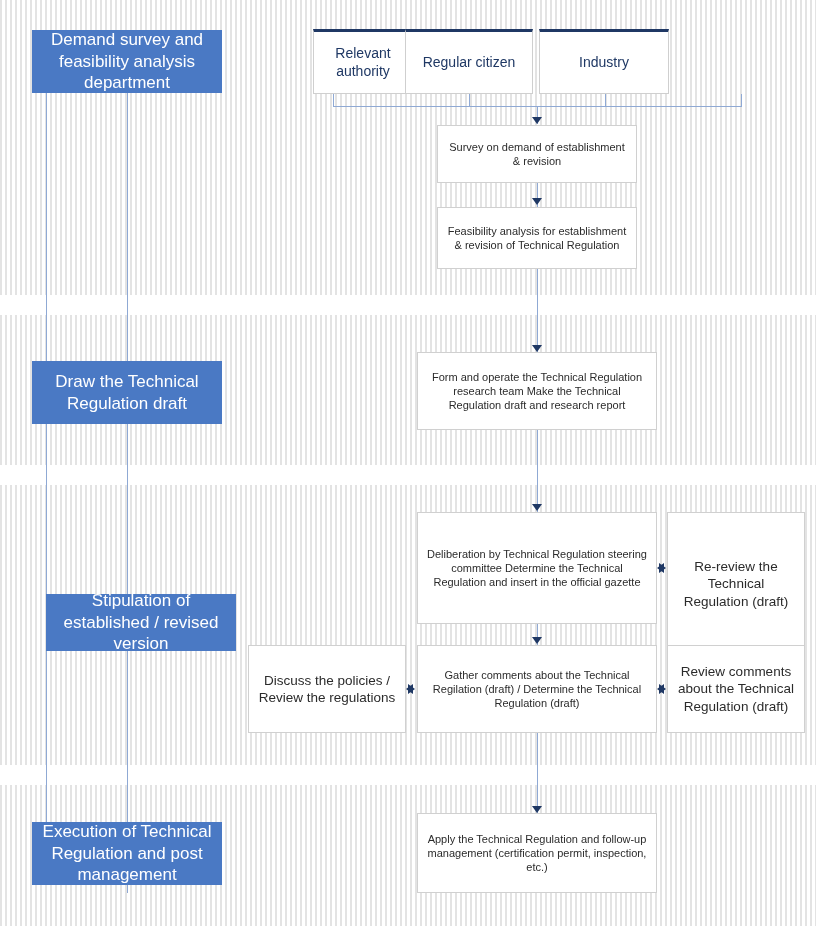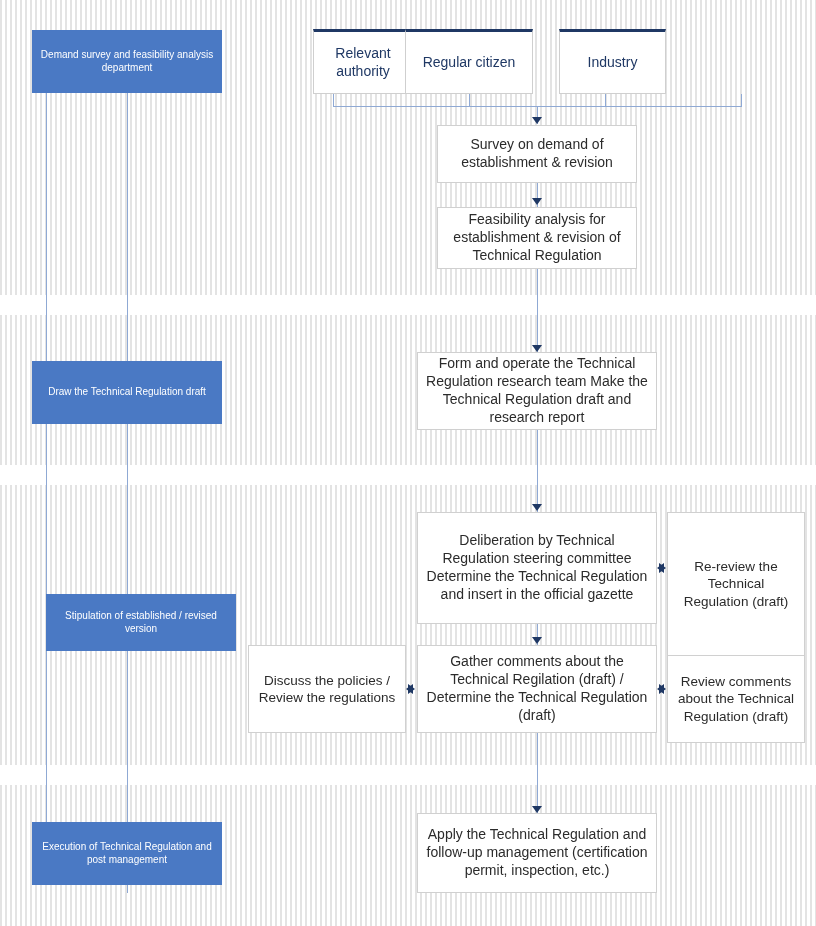--- a/index.html
+++ b/index.html
@@ -74,36 +74,36 @@
     display: flex;
     align-items: center;
     justify-content: center;
     text-align: center;
     z-index: 4;
     line-height: 1.28;
   }
   .node-stage {
     background: #4a79c4;
     color: #ffffff;
-    font-size: 10px;
+    font-size: 17px;
     border: none;
     padding: 4px 6px;
   }
   .node-source {
     background: #ffffff;
     color: #1f3864;
     font-size: 14px;
     border: 1px solid #cfcfcf;
     border-top: 3px solid #1f3864;
     padding: 4px 6px;
   }
   .node-step {
     background: #ffffff;
     color: #2b2b2b;
-    font-size: 14px;
+    font-size: 11px;
     border: 1px solid #d0d0d0;
     padding: 5px 8px;
     justify-content: flex-end;
   }
   .node-side {
     background: #ffffff;
     color: #2b2b2b;
     font-size: 13.5px;
     border: 1px solid #d0d0d0;
     padding: 5px 8px;
@@ -143,21 +143,21 @@
   </div>
 
   <div class="node node-source" style="left:269px;top:29px;width:100px;height:65px;margin-left:44px;">
     <span>Relevant authority</span>
   </div>
 
   <div class="node node-source" style="left:405px;top:29px;width:128px;height:65px;">
     <span>Regular citizen</span>
   </div>
 
-  <div class="node node-source" style="left:559px;top:29px;width:107px;height:65px;">
+  <div class="node node-source" style="left:539px;top:29px;width:130px;height:65px;">
     <span>Industry</span>
   </div>
 
 
   <div class="line-v" style="left:333px;top:94px;height:12px;"></div>
   <div class="line-v" style="left:469px;top:94px;height:12px;"></div>
   <div class="line-v" style="left:605px;top:94px;height:12px;"></div>
   <div class="line-v" style="left:741px;top:94px;height:12px;"></div>
   <div class="line-h" style="left:333px;top:106px;width:409px;"></div>
   <div class="line-v" style="left:537px;top:106px;height:18px;"></div>
@@ -201,21 +201,21 @@
   <div class="node node-step" style="left:417px;top:813px;width:240px;height:80px;">
     <span>Apply the Technical Regulation and follow-up management (certification permit, inspection, etc.)</span>
   </div>
 
   <div class="node node-side" style="left:667px;top:512px;width:138px;height:144px;">
     <span>Re-review the Technical Regulation (draft)</span>
   </div>
   <div class="arrow-left" style="left:657px;top:563px;"></div>
   <div class="arrow-right" style="left:659px;top:563px;"></div>
 
-  <div class="node node-side" style="left:667px;top:645px;width:138px;height:88px;margin-top:10px;">
+  <div class="node node-side" style="left:667px;top:645px;width:138px;height:88px;">
     <span>Review comments about the Technical Regulation (draft)</span>
   </div>
   <div class="arrow-left" style="left:657px;top:684px;"></div>
   <div class="arrow-right" style="left:659px;top:684px;"></div>
 
   <div class="node node-side" style="left:248px;top:645px;width:158px;height:88px;">
     <span>Discuss the policies / Review the regulations</span>
   </div>
   <div class="arrow-left" style="left:406px;top:684px;"></div>
   <div class="arrow-right" style="left:408px;top:684px;"></div>

